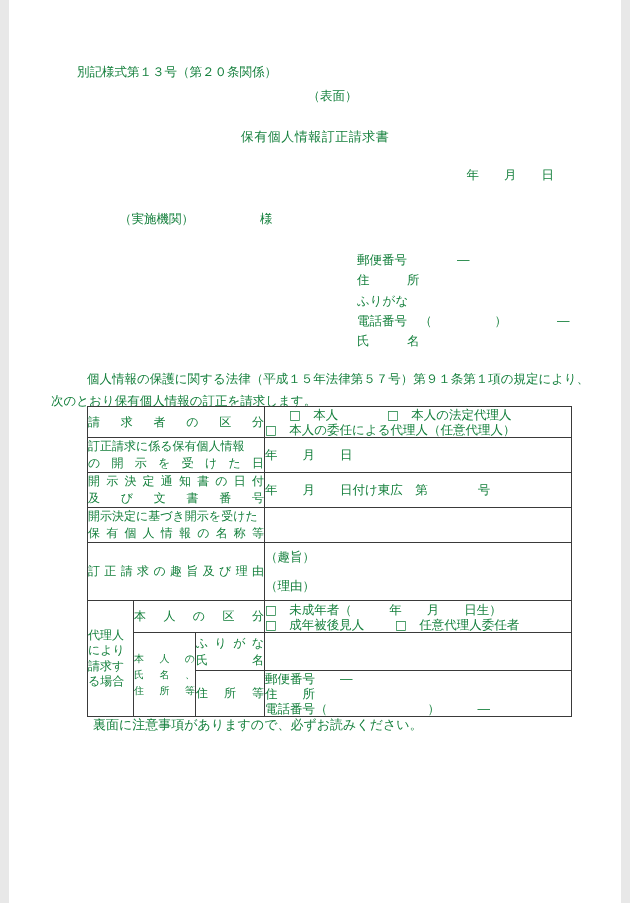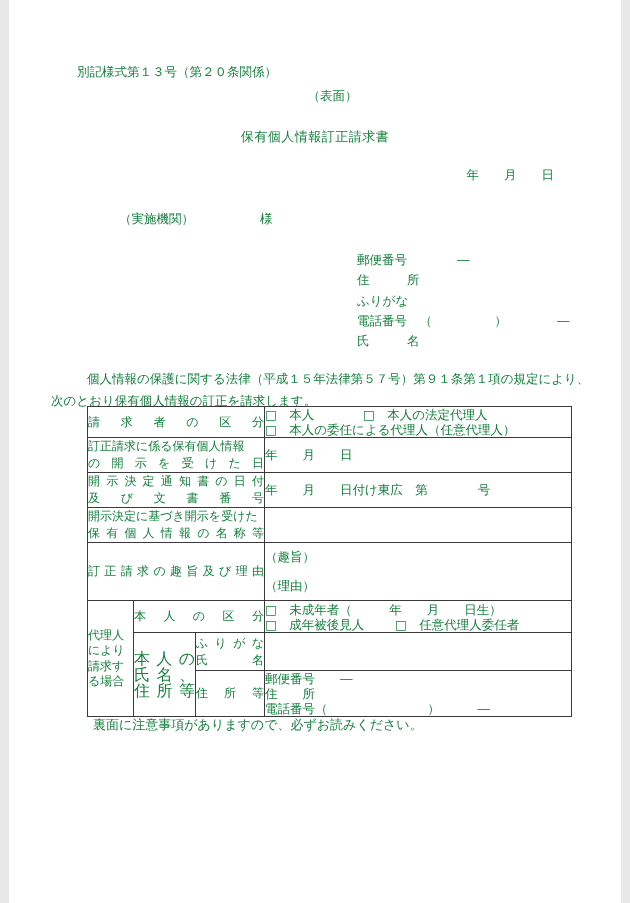--- a/index.html
+++ b/index.html
@@ -26,28 +26,28 @@
     border-collapse:collapse;table-layout:fixed;font-size:12.5px;
   }
   table.main-table td{
     border:1px solid #3a3a3a;padding:0;vertical-align:middle;overflow:hidden;
   }
   .lab{padding:1px 5px;font-size:12px;}
   .lab div{white-space:nowrap;}
   .jl{text-align:justify;text-align-last:justify;}
   .con{padding:1px 4px;}
   .cb{line-height:15px;padding-left:5px;}
-  .w98{display:inline-block;width:98px;}
+  .w98{display:inline-block;width:98px;margin-left:24px;}
   .w130{display:inline-block;width:130px;}
   .date-cell{padding-left:53px;white-space:nowrap;}
   .purpose-cell{vertical-align:top;padding:4px 0 0 5px;}
   .purpose-cell .reason{margin-top:12px;}
   .addr-cell{line-height:15px;padding-left:5px;white-space:nowrap;}
   .side-cell{padding:2px 5px;font-size:12px;line-height:15.5px;}
-  .labB{padding:2px 5px;font-size:16px;line-height:16px;margin-top:48px;}
+  .labB{padding:2px 5px;font-size:10px;line-height:16px;margin-top:48px;}
 </style>
 </head>
 <body>
 
 <div class="page">
 
   <div class="abs form-number">別記様式第１３号（第２０条関係）</div>
   <div class="abs side-label">（表面）</div>
   <div class="abs doc-title">保有個人情報訂正請求書</div>
   <div class="abs date-line">年　　月　　日</div>

